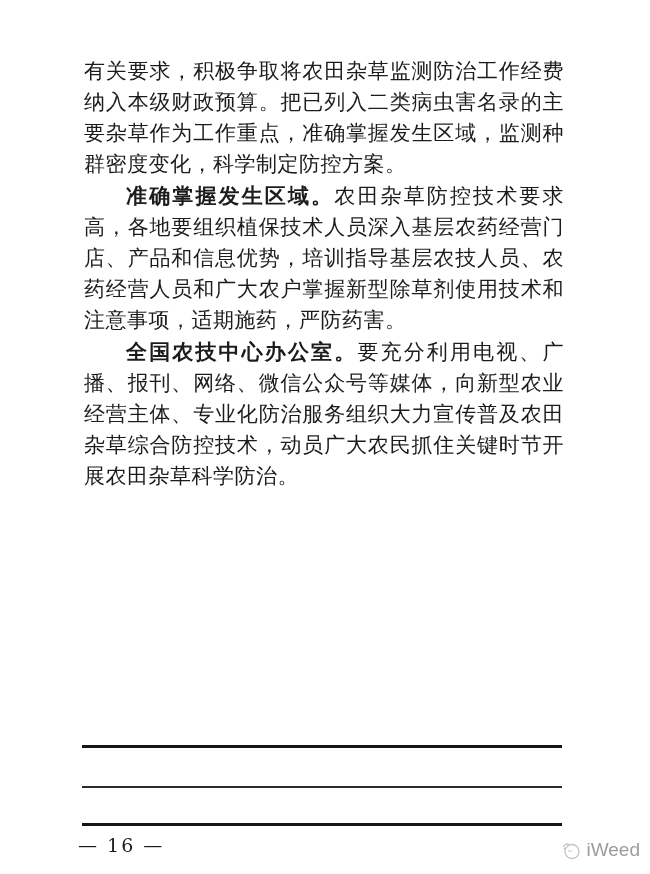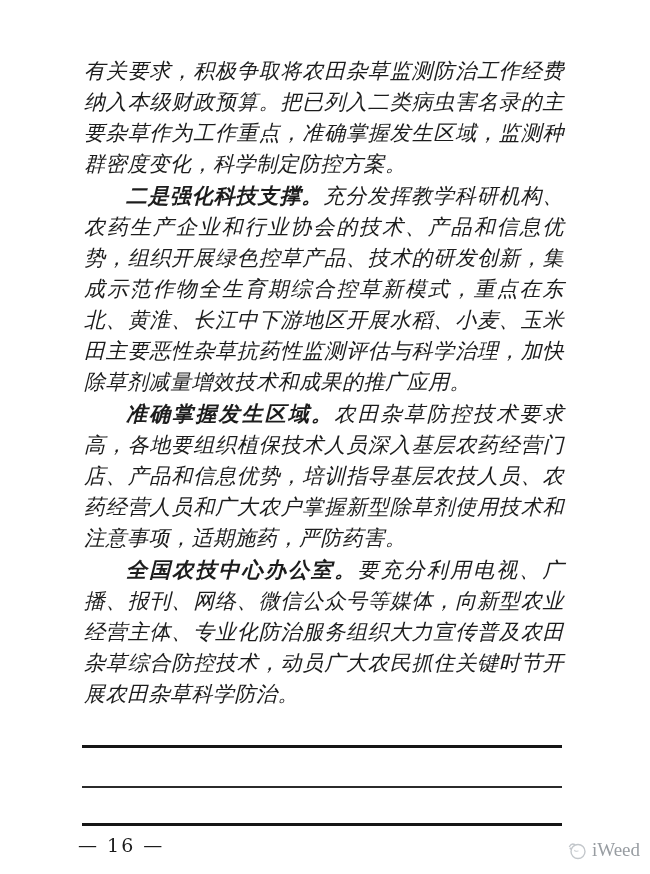--- a/index.html
+++ b/index.html
@@ -18,21 +18,20 @@
   }
   .content {
     position: absolute;
     left: 84px;
     top: 56px;
     width: 480px;
     font-size: 21px;
     line-height: 31px;
     text-align: justify;
     letter-spacing: 0.5px;
-    font-style: italic;
   }
   .content p {
     margin: 0;
     text-indent: 2em;
   }
   .content p.continuation {
     text-indent: 0;
   }
   .lead {
     font-weight: bold;
@@ -80,36 +79,35 @@
     font-size: 19px;
     letter-spacing: 2px;
   }
   .watermark {
     position: absolute;
     right: 10px;
     top: 839px;
     display: flex;
     align-items: center;
     gap: 5px;
-    font-family: Liberation Serif, serif;
+    font-family: Liberation Sans, sans-serif;
     font-size: 19px;
     color: #989da2;
   }
   .watermark svg {
     display: block;
   }
 </style>
 </head>
 <body>
 
 <div class="page">
 
   <div class="content">
     <p class="continuation"><span>有关要求，积极争取将农田杂草监测防治工作经费纳入本级财政预算。把已列入二类病虫害名录的主要杂草作为工作重点，准确掌握发生区域，监测种群密度变化，科学制定防控方案。</span></p>
-    <p><span class="lead">二是强化科技支撑。</span><span>充分发挥教学科研机构、农药生产企业和行业协会的技术、产品和信息优势，组织开展绿色控草产品、技术的研发创新，集成示范作物全生育期综合控草新模式，重点在东北、黄淮、长江中下游地区开展水稻、小麦、玉米田主要恶性杂草抗药性监测评估与科学治理，加快除草剂减量增效技术和成果的推广应用。</span></p>
     <p><span class="lead">准确掌握发生区域。</span><span>农田杂草防控技术要求高，各地要组织植保技术人员深入基层农药经营门店、产品和信息优势，培训指导基层农技人员、农药经营人员和广大农户掌握新型除草剂使用技术和注意事项，适期施药，严防药害。</span></p>
     <p><span class="lead">全国农技中心办公室。</span><span>要充分利用电视、广播、报刊、网络、微信公众号等媒体，向新型农业经营主体、专业化防治服务组织大力宣传普及农田杂草综合防控技术，动员广大农民抓住关键时节开展农田杂草科学防治。</span></p>
   </div>
 
   <div class="rule thick rule-top"></div>
 
 
   <div class="rule thin rule-middle"></div>
 
 

